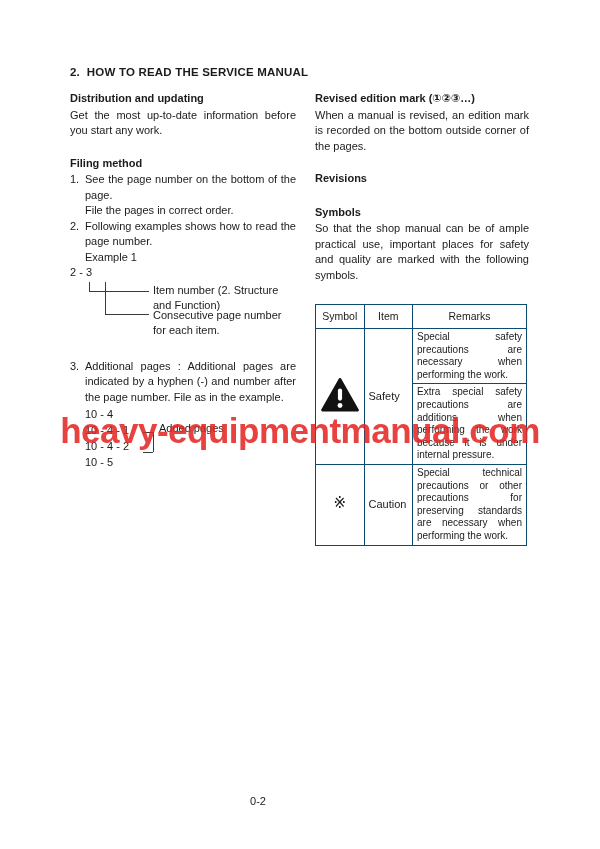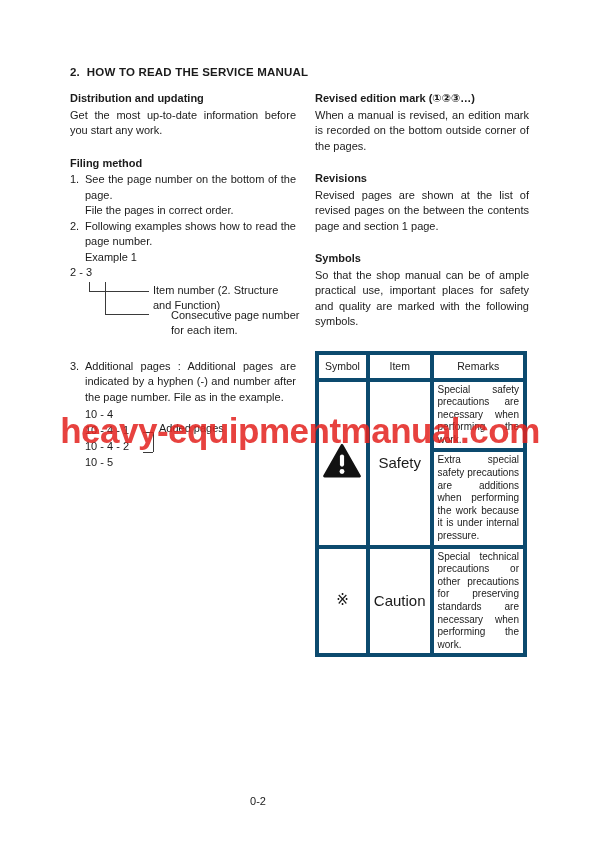--- a/index.html
+++ b/index.html
@@ -25,43 +25,43 @@
   .example-label{margin-left:15px;margin-top:0;}
   .example-code{}
   
   .diagram{position:relative;height:78px;margin-left:0;}
   .dline{position:absolute;background:#3a3a3a;}
   .d-v1{left:19px;top:1px;width:1px;height:9px;}
   .d-h1{left:19px;top:10px;width:60px;height:1px;}
   .d-v2{left:35px;top:1px;width:1px;height:32px;}
   .d-h2{left:35px;top:33px;width:44px;height:1px;}
   .d-label1{position:absolute;left:83px;top:2px;width:143px;}
-  .d-label2{position:absolute;left:101px;top:27px;width:143px;}
+  .d-label2{position:absolute;left:83px;top:27px;width:143px;}
   
   .pages{position:relative;height:66px;margin-left:15px;margin-top:2px;}
   .pages .pg{position:absolute;left:0;}
   .pg-0{top:0;}
   .pg-1{top:16px;}
   .pg-2{top:32px;}
   .pg-3{top:48px;}
   .b-top{left:58px;top:25px;width:10px;height:1px;}
   .b-vert{left:68px;top:25px;width:1px;height:20px;}
   .b-bot{left:58px;top:45px;width:10px;height:1px;}
   .added-label{position:absolute;left:74px;top:14px;}
   
   table.symbols{
     border-collapse:collapse;margin-top:21px;width:212px;
     font-size:10px;line-height:12.6px;
   }
   table.symbols th,table.symbols td{
-    border:4px solid #0c4a6e;padding:2px 4px;vertical-align:middle;
+    border:1px solid #0c4a6e;padding:2px 4px;vertical-align:middle;
   }
   table.symbols th{font-weight:normal;text-align:center;height:19px;font-size:10.5px;}
   td.sym-cell{text-align:center;width:40px;}
-  td.item-cell{text-align:center;width:40px;font-size:15px;}
+  td.item-cell{width:40px;font-size:11px;}
   td.remark-cell{text-align:justify;width:122px;padding:3px 5px;}
   .ref-mark{font-size:15px;}
   .warn-icon{display:inline-block;vertical-align:middle;}
   
   .watermark{
     position:absolute;left:50%;top:399px;transform:translateX(-50%);
     font-size:35px;font-weight:bold;letter-spacing:-0.5px;white-space:nowrap;
     opacity:.86;z-index:5;
   }
   .footer-page{
@@ -121,21 +121,20 @@
   </div>
 </div>
 
 <div class="col col-right">
   <div class="sec-head">Revised edition mark (①②③…)</div>
   <p class="body">When a manual is revised, an edition mark is recorded on the bottom outside corner of the pages.</p>
 
   <div class="gap-lg"></div>
 
   <div class="sec-head">Revisions</div>
-  <p class="body">Revised pages are shown at the list of revised pages on the between the contents page and section 1 page.</p>
 
   <div class="gap-lg"></div>
 
   <div class="sec-head">Symbols</div>
   <p class="body">So that the shop manual can be of ample practical use, important places for safety and quality are marked with the following symbols.</p>
 
   <table class="symbols">
     <tbody>
         <tr>
       <th>Symbol</th>

